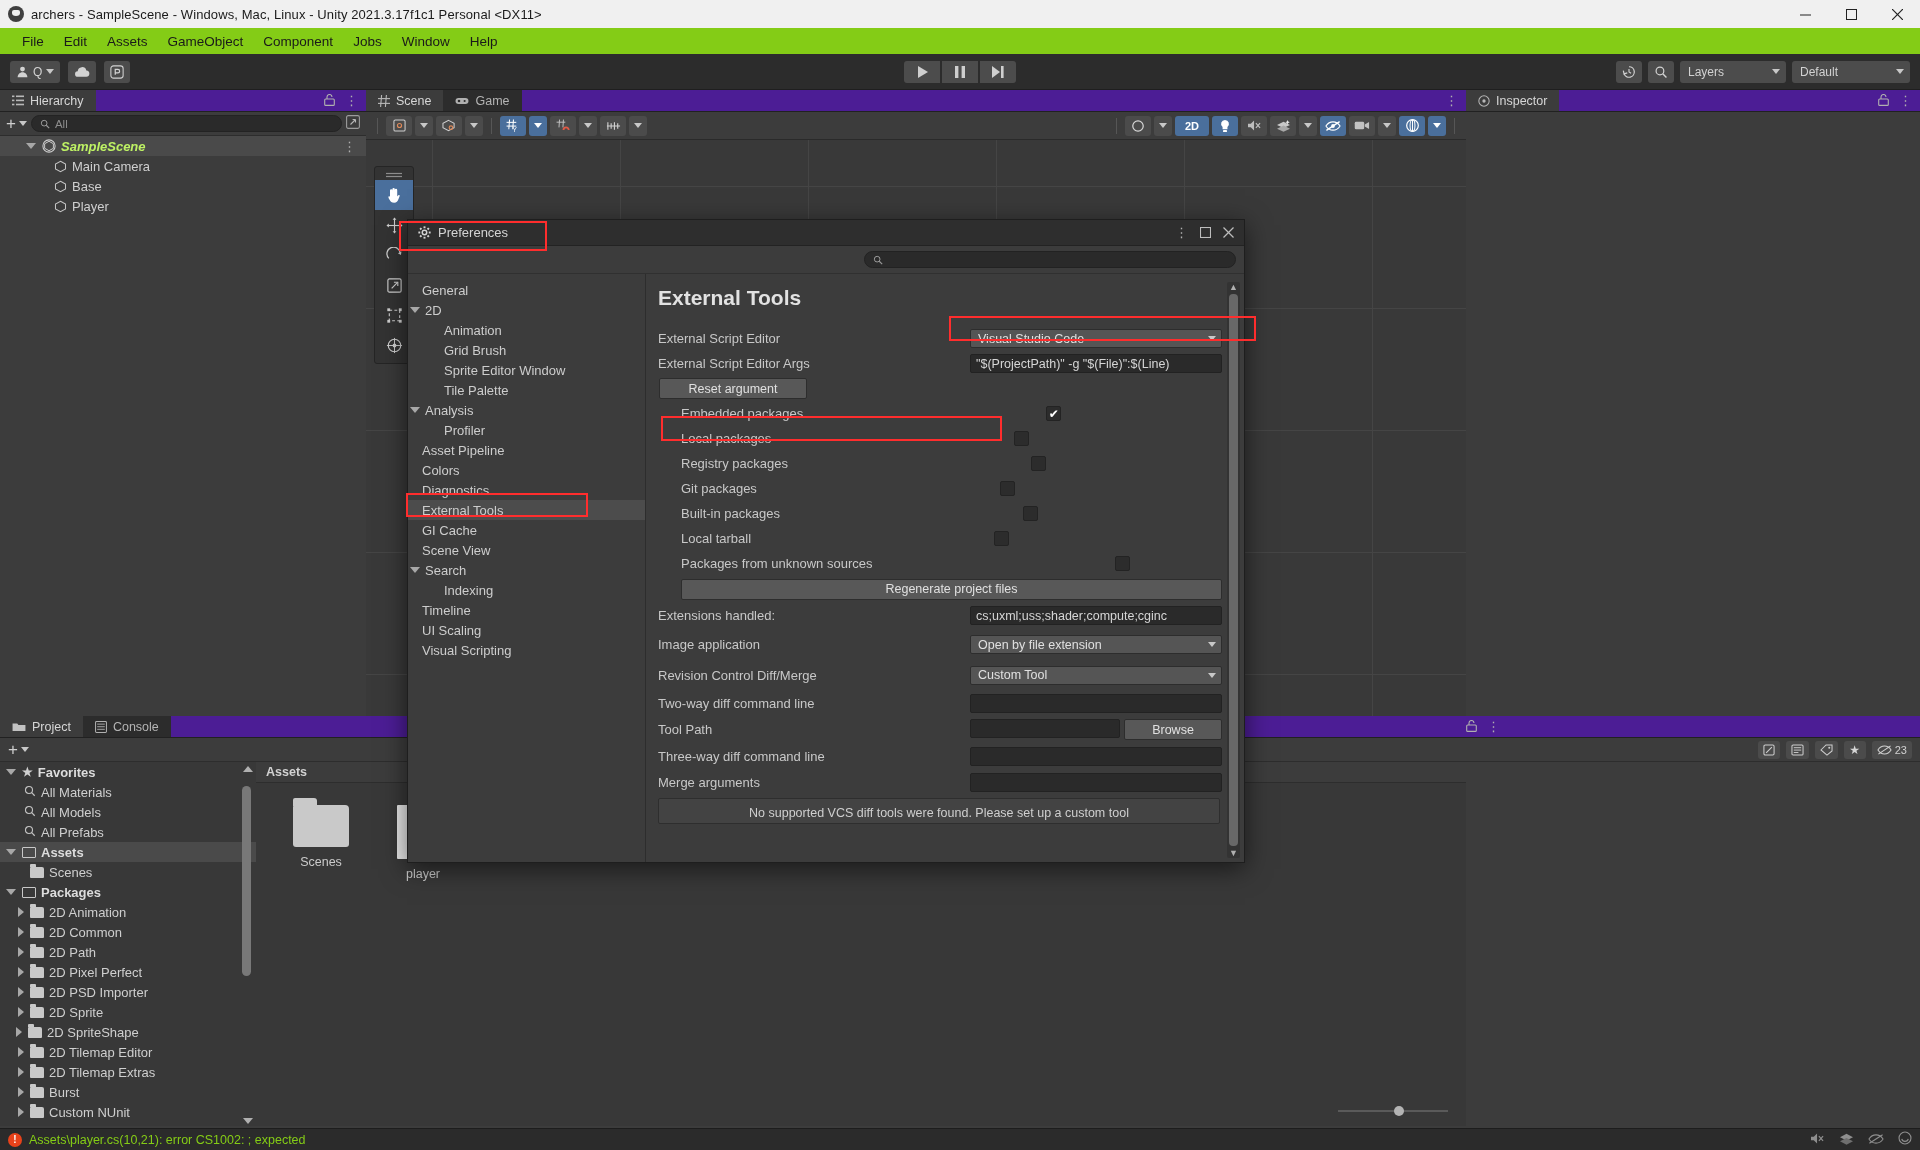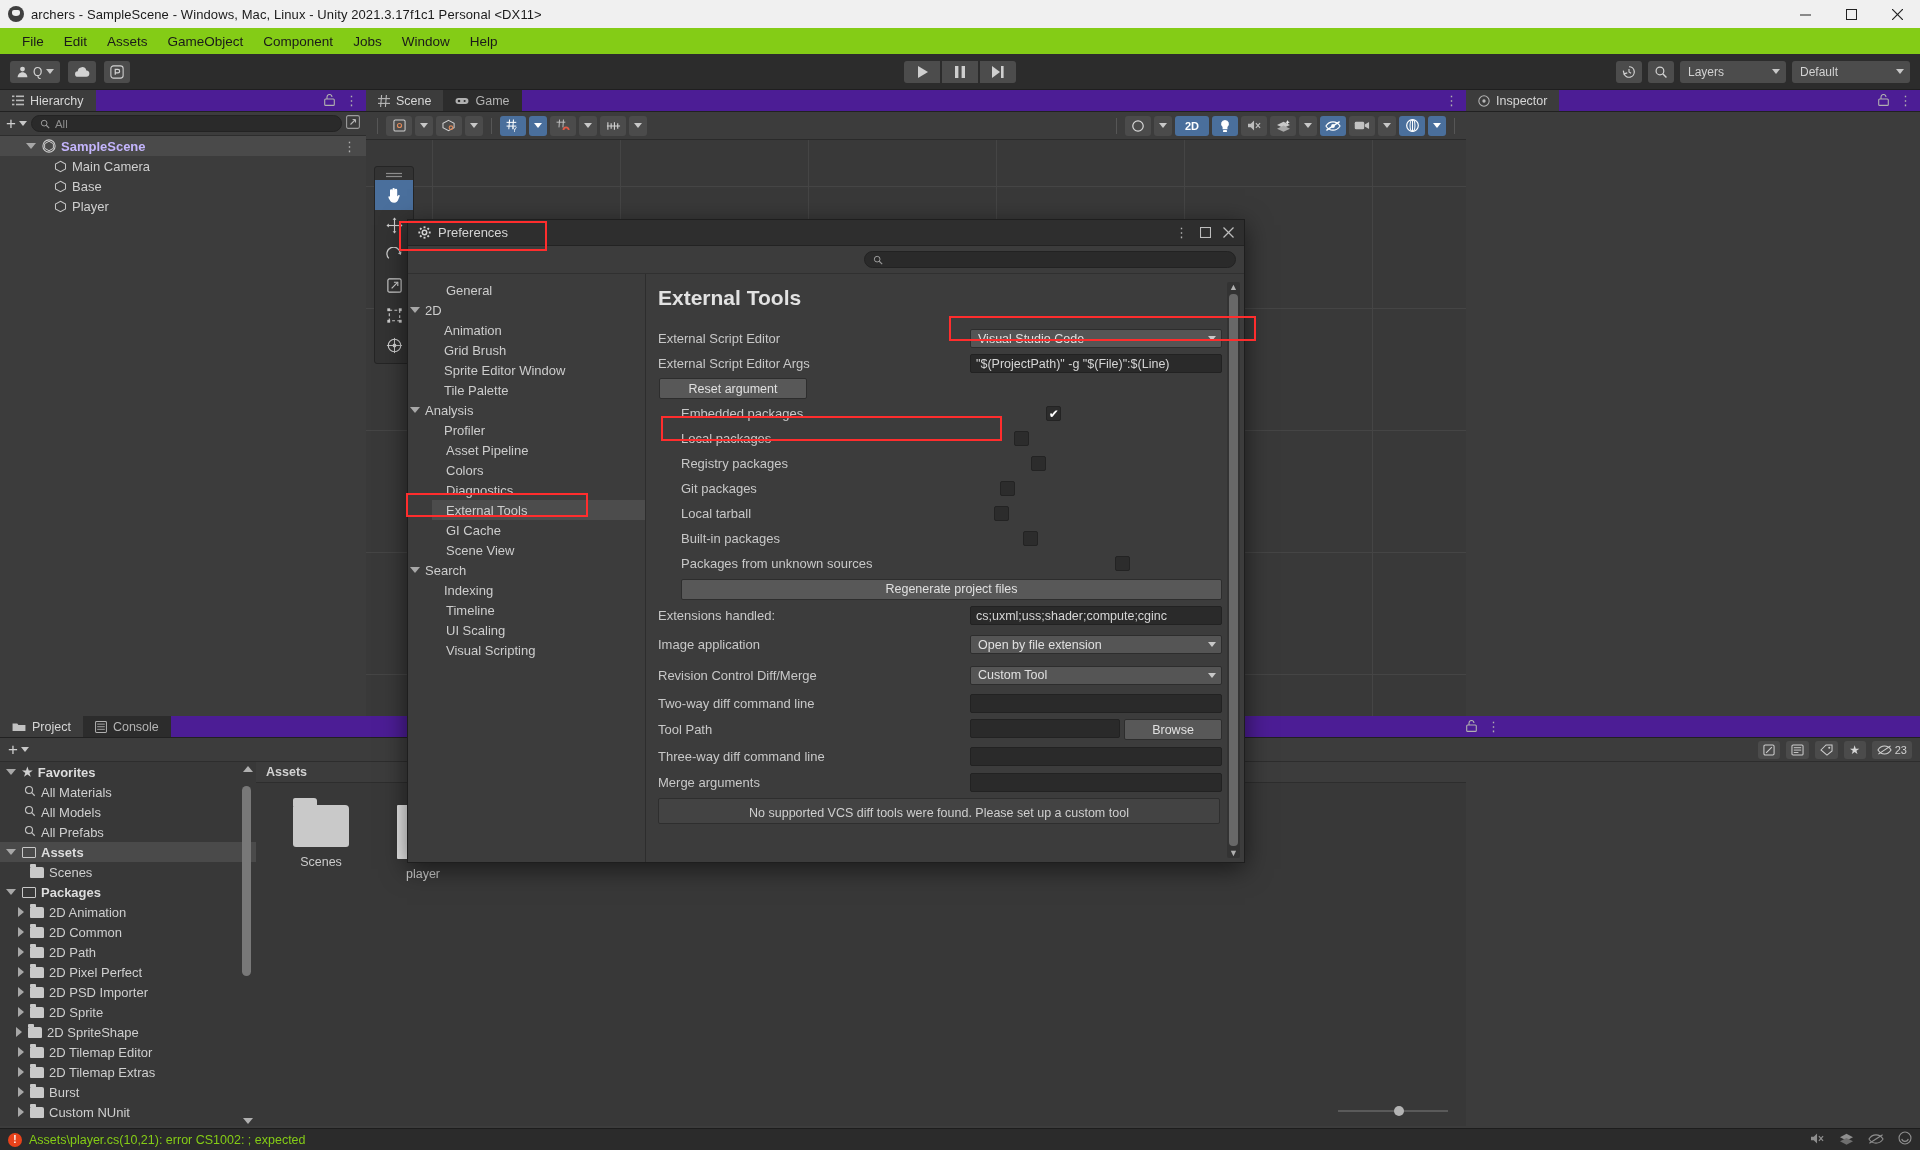--- a/index.html
+++ b/index.html
@@ -94,21 +94,21 @@
   .search-field {
     flex: 1; height: 17px; background: #2a2a2a; border-radius: 9px;
     display: flex; align-items: center; padding: 0 8px; gap: 5px;
     font-size: 11.5px; color: #8d8d8d; border: 1px solid #232323;
   }
   .hier-row {
     display: flex; align-items: center; height: 20px; font-size: 13px;
     padding-left: 22px; gap: 5px; color: #cfcfcf;
   }
   .hier-row.sel { background: #4a4a4a; }
-  .hier-row.sel .lbl { font-weight: bold; color: #c4b5fd; }
+  .hier-row.sel .lbl { font-weight: bold; color: #bef264; font-style: italic; }
   .tri { width:0;height:0;border-left:5px solid transparent;border-right:5px solid transparent;border-top:6px solid #a8a8a8; margin-right:1px;}
   .tri.right { border-top:5px solid transparent;border-bottom:5px solid transparent;border-left:6px solid #a8a8a8; border-right:none;}
 
   
   #sceneview { left: 366px; top: 90px; width: 1100px; height: 626px; background: #393939;}
   .scene-toolbar {
     height: 28px; background: #3c3c3c; display: flex; align-items: center;
     gap: 3px; padding: 0 6px; border-bottom: 1px solid #2a2a2a;
   }
   .sbtn {
@@ -197,21 +197,21 @@
   }
   .prefs-search {
     width: 372px; height: 17px; background: #2a2a2a; border:1px solid #222;
     border-radius: 9px; display:flex; align-items:center; padding:0 8px; gap:5px;
     font-size:11.5px; color:#8d8d8d;
   }
   .prefs-body { flex:1; display:flex; min-height:0;}
   .prefs-nav { width: 238px; background: #3c3c3c; border-right:1px solid #2d2d2d; padding-top: 6px;}
   .nav-row { height: 20px; display:flex; align-items:center; font-size: 13px; color:#cdcdcd; gap:4px;}
   .nav-row.sel { background: #4c4c4c; }
-  .nav-l0 { padding-left: 14px; margin-left: 24px; }
+  .nav-l0 { padding-left: 14px; }
   .nav-l0-tri { padding-left: 2px; }
   .nav-l1 { padding-left: 36px; }
   .prefs-content { flex:1; position:relative; background:#3c3c3c; padding: 12px 22px 0 12px; overflow:hidden;}
   .pc-title { font-size: 21px; color:#e2e2e2; font-weight: bold; margin-bottom: 16px;}
   .prow { display:flex; align-items:center; height: 25px; font-size: 13px; color:#c8c8c8;}
   .prow .plabel { width: 312px; flex:none;}
   .prow .pfield { flex:1; }
   .pdd {
     height: 19px; background: #555555; border:1px solid #2d2d2d; border-radius:2px;
     display:flex; align-items:center; justify-content:space-between; padding:0 5px 0 7px;
@@ -1034,27 +1034,27 @@
               <span class="pcheck"></span>
             </span>
         </div>
         <div class="pcheckrow">
           <span class="cl">Git packages</span>
           <span class="checkzone">
               <span class="pcheck"></span>
             </span>
         </div>
         <div class="pcheckrow">
-          <span class="cl">Local tarball</span>
+          <span class="cl">Built-in packages</span>
           <span class="checkzone">
               <span class="pcheck"></span>
             </span>
         </div>
         <div class="pcheckrow">
-          <span class="cl">Built-in packages</span>
+          <span class="cl">Local tarball</span>
           <span class="checkzone">
               <span class="pcheck"></span>
             </span>
         </div>
         <div class="pcheckrow">
           <span class="cl">Packages from unknown sources</span>
           <span class="checkzone">
               <span class="pcheck"></span>
             </span>
         </div>

